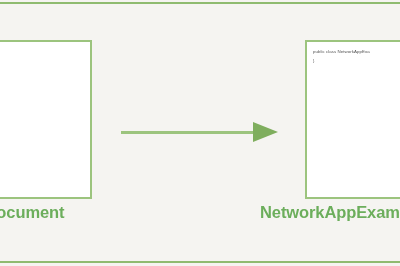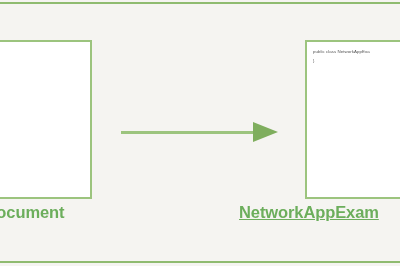--- a/index.html
+++ b/index.html
@@ -66,21 +66,21 @@
   .caption {
     position: absolute;
     top: 203px;
     color: #6cae5c;
     font-size: 16.5px;
     font-weight: 600;
     white-space: nowrap;
     letter-spacing: -0.1px;
   }
   .caption.left  { left: -39px; }
-  .caption.right { left: 239px; text-decoration: underline; }
+  .caption.right { left: 260px; }
 
   
   .arrow-shaft {
     position: absolute;
     left: 121px;
     top: 131px;
     width: 140px;
     height: 2.5px;
     background: #9cc47e;
   }

